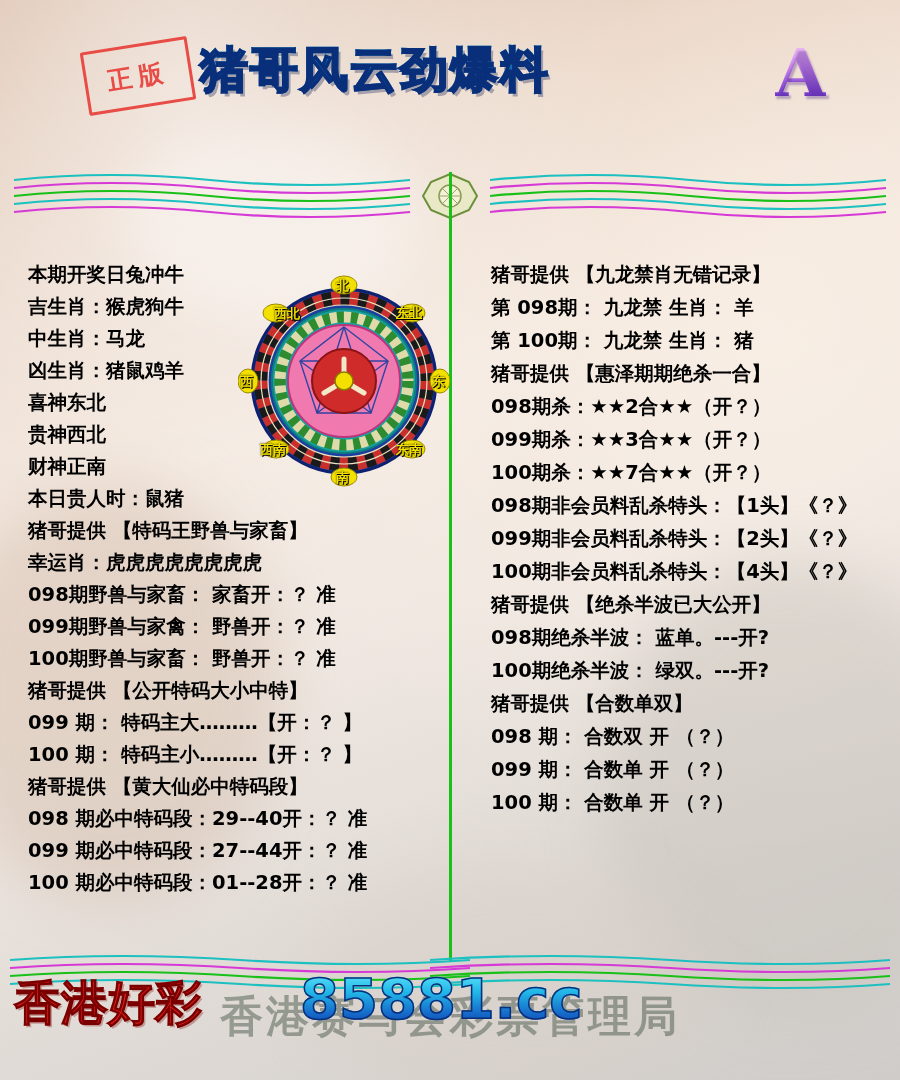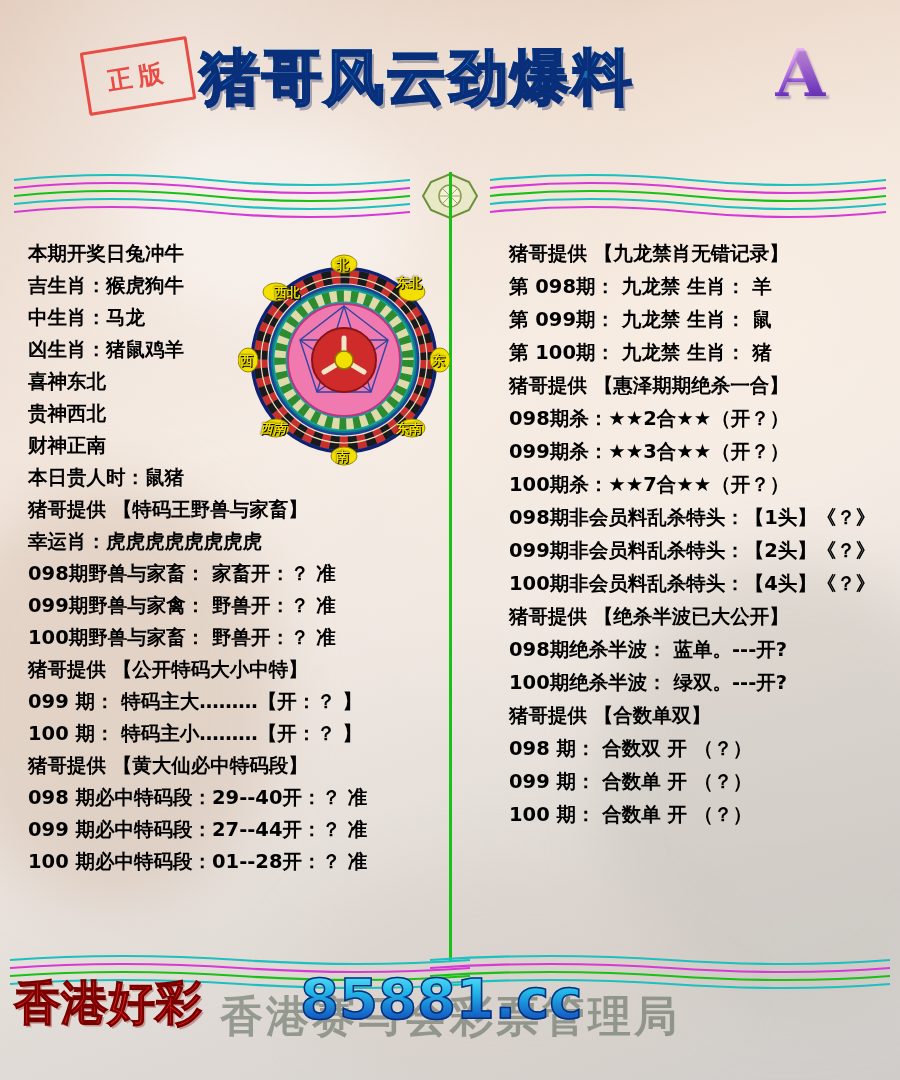--- a/index.html
+++ b/index.html
@@ -55,21 +55,21 @@
     align-items: center;
     justify-content: center;
     font-family: "DejaVu Sans", sans-serif;
     opacity: 0.92;
     border-radius: 2px;
   }
   .main-title {
     position: absolute;
     left: 200px;
     top: 38px;
-    font-size: 60px;
+    font-size: 48px;
     font-weight: bold;
     letter-spacing: 2px;
     white-space: nowrap;
     font-family: "DejaVu Sans", sans-serif;
     background: linear-gradient(180deg, #3bd6f5 0%, #17a8e8 35%, #0f63c8 65%, #0b3f9e 100%);
     -webkit-background-clip: text;
     background-clip: text;
     color: transparent;
     -webkit-text-stroke: 2px #0a2f7a;
     text-shadow: 3px 4px 0 rgba(30,40,90,0.35);
@@ -115,23 +115,24 @@
     position: absolute;
     left: 449px;
     top: -62px;
     width: 3px;
     height: 790px;
     background: #18c018;
   }
   .col {
     box-sizing: border-box;
     position: relative;
+    margin-top: 21px;
   }
   .col-left { width: 449px; padding-left: 28px; }
-  .col-right { width: 451px; padding-left: 60px; }
+  .col-right { width: 451px; padding-left: 42px; }
 
   .line {
     font-size: 19.5px;
     color: #000;
     line-height: 1.0;
     margin: 0 0 12.5px 0;
     white-space: nowrap;
     font-family: "DejaVu Sans", sans-serif;
   }
   .line.bold { font-weight: bold; }
@@ -312,34 +313,33 @@
             <ellipse cx="174" cy="38" rx="13" ry="9"></ellipse>
             <ellipse cx="202" cy="106" rx="10" ry="12"></ellipse>
             <ellipse cx="174" cy="174" rx="13" ry="9"></ellipse>
             <ellipse cx="106" cy="202" rx="13" ry="9"></ellipse>
             <ellipse cx="38" cy="174" rx="13" ry="9"></ellipse>
             <ellipse cx="10" cy="106" rx="10" ry="12"></ellipse>
             <ellipse cx="38" cy="38" rx="13" ry="9"></ellipse>
           </g>
         </svg>
         <div class="wheel-dir" style="left:98px; top:2px;">北</div>
-        <div class="wheel-dir" style="left:158px; top:20px;">东北</div>
+        <div class="wheel-dir" style="left:158px; top:29px;text-decoration:underline;">东北</div>
         <div class="wheel-dir" style="left:194px; top:98px;">东</div>
         <div class="wheel-dir" style="left:158px; top:166px;">东南</div>
         <div class="wheel-dir" style="left:98px; top:194px;">南</div>
-        <div class="wheel-dir" style="left:22px; top:166px;font-style:italic;">西南</div>
+        <div class="wheel-dir" style="left:22px; top:166px;">西南</div>
         <div class="wheel-dir" style="left:2px; top:98px;">西</div>
         <div class="wheel-dir" style="left:36px; top:30px;">西北</div>
       </div>
     </div>
 
     <div class="col col-right">
       <div class="line bold">猪哥提供 【九龙禁肖无错记录】</div>
       <div class="line bold">第 098期： 九龙禁 生肖： 羊</div>
-      <div class="line bold">第 099期： 九龙禁 生肖： 鼠</div>
       <div class="line bold">第 100期： 九龙禁 生肖： 猪</div>
       <div class="line bold">猪哥提供 【惠泽期期绝杀一合】</div>
       <div class="line bold">098期杀：★★2合★★（开？）</div>
       <div class="line bold">099期杀：★★3合★★（开？）</div>
       <div class="line bold">100期杀：★★7合★★（开？）</div>
       <div class="line bold">098期非会员料乱杀特头：【1头】《？》</div>
       <div class="line bold">099期非会员料乱杀特头：【2头】《？》</div>
       <div class="line bold">100期非会员料乱杀特头：【4头】《？》</div>
       <div class="line bold">猪哥提供 【绝杀半波已大公开】</div>
       <div class="line bold">098期绝杀半波： 蓝单。---开?</div>

